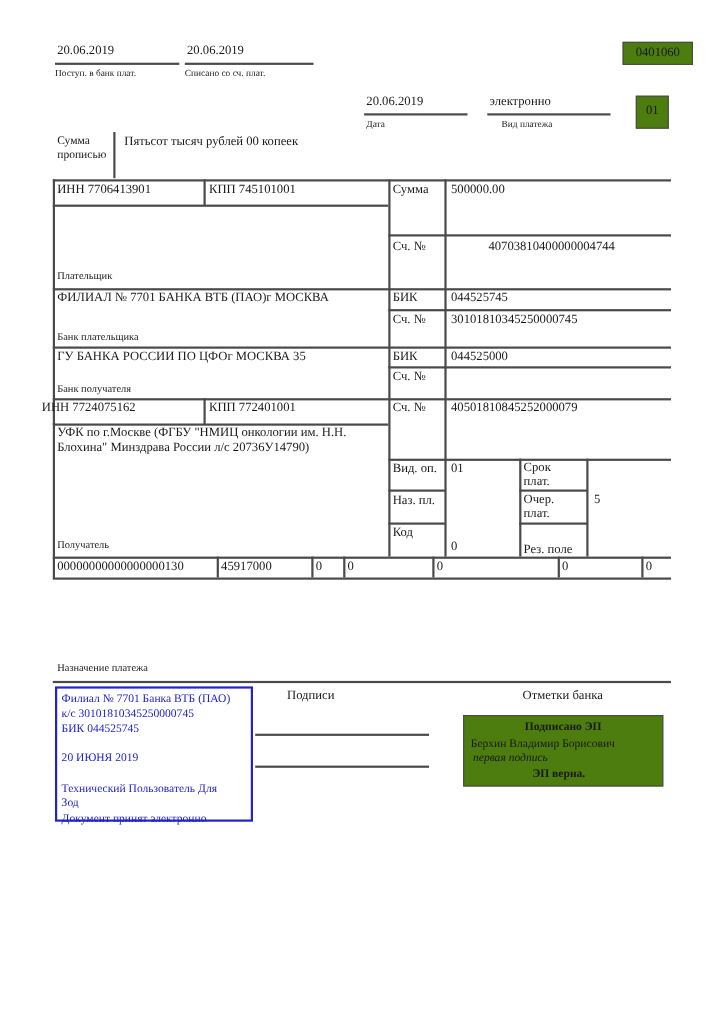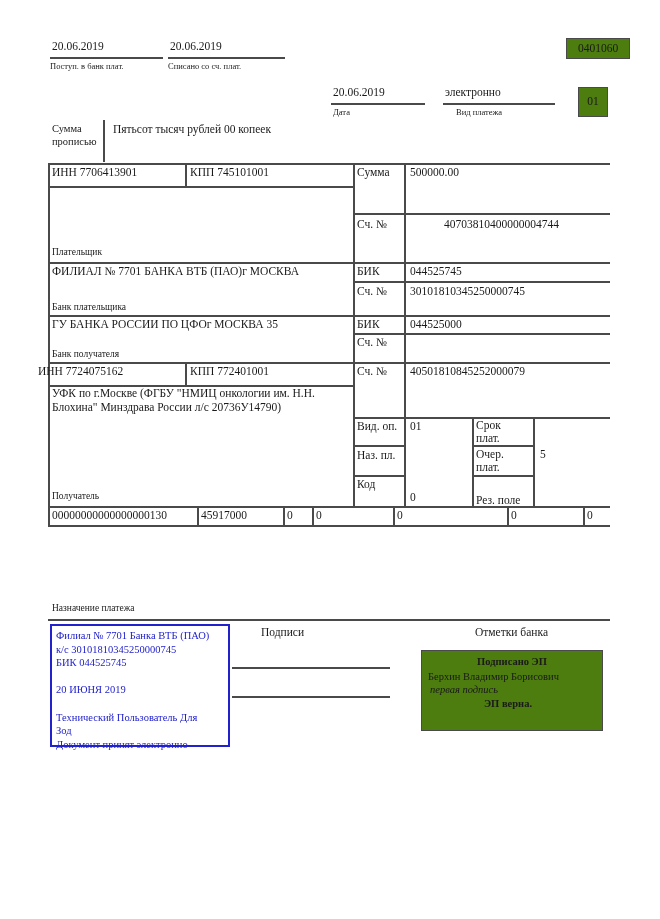--- a/index.html
+++ b/index.html
@@ -163,20 +163,20 @@
 Технический Пользователь Для
 Зод
 Документ принят электронно</div>
 
   <div class="t s11 center" style="left:230px; top:626px; width:105px;">Подписи</div>
   <div class="hl" style="left:232px; top:667px; width:158px;"></div>
   <div class="hl" style="left:232px; top:696px; width:158px;"></div>
 
   <div class="t s11 center" style="left:420px; top:626px; width:183px;">Отметки банка</div>
 
-  <div class="box" style="left:421px; top:650px; width:182px; height:81px;">
+  <div class="box" style="left:421px; top:650px; width:182px; height:65px;">
     <div class="t s10 bold center" style="position:absolute; left:0; right:0; top:4px;">Подписано ЭП</div>
     <div class="t s10" style="position:absolute; left:6px; top:19px;">Берхин Владимир Борисович</div>
     <div class="t s10 italic" style="position:absolute; left:8px; top:32px;">первая подпись</div>
     <div class="t s10 bold" style="position:absolute; left:62px; top:46px;">ЭП верна.</div>
   </div>
 
 </div>
 
 </body></html>

